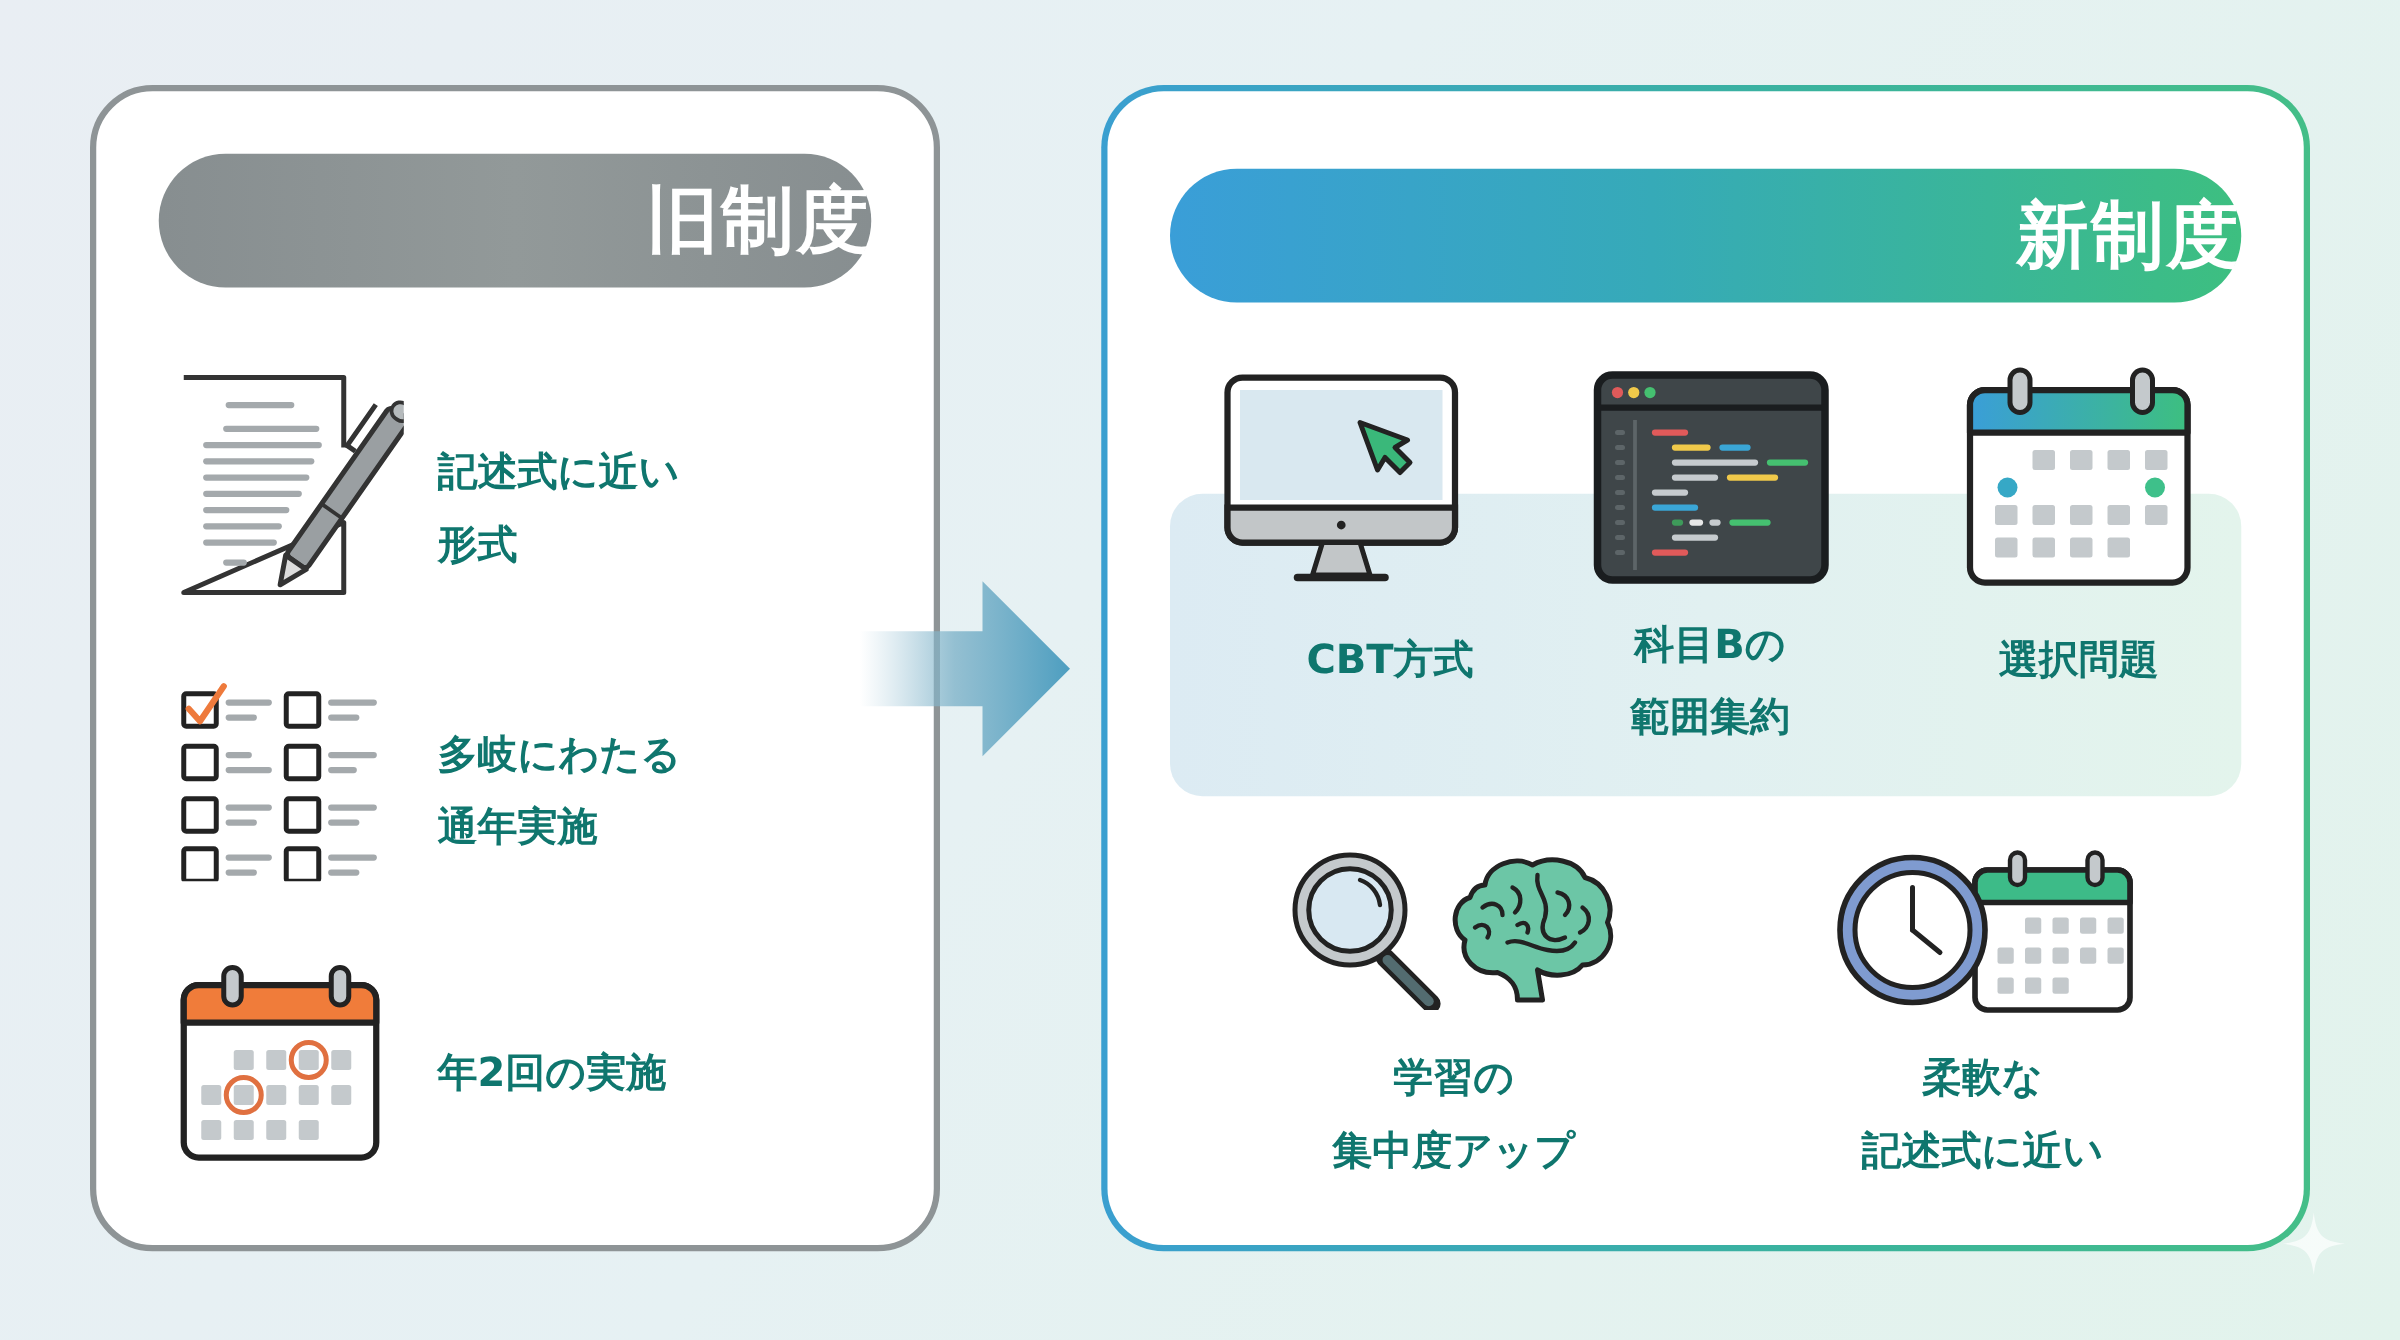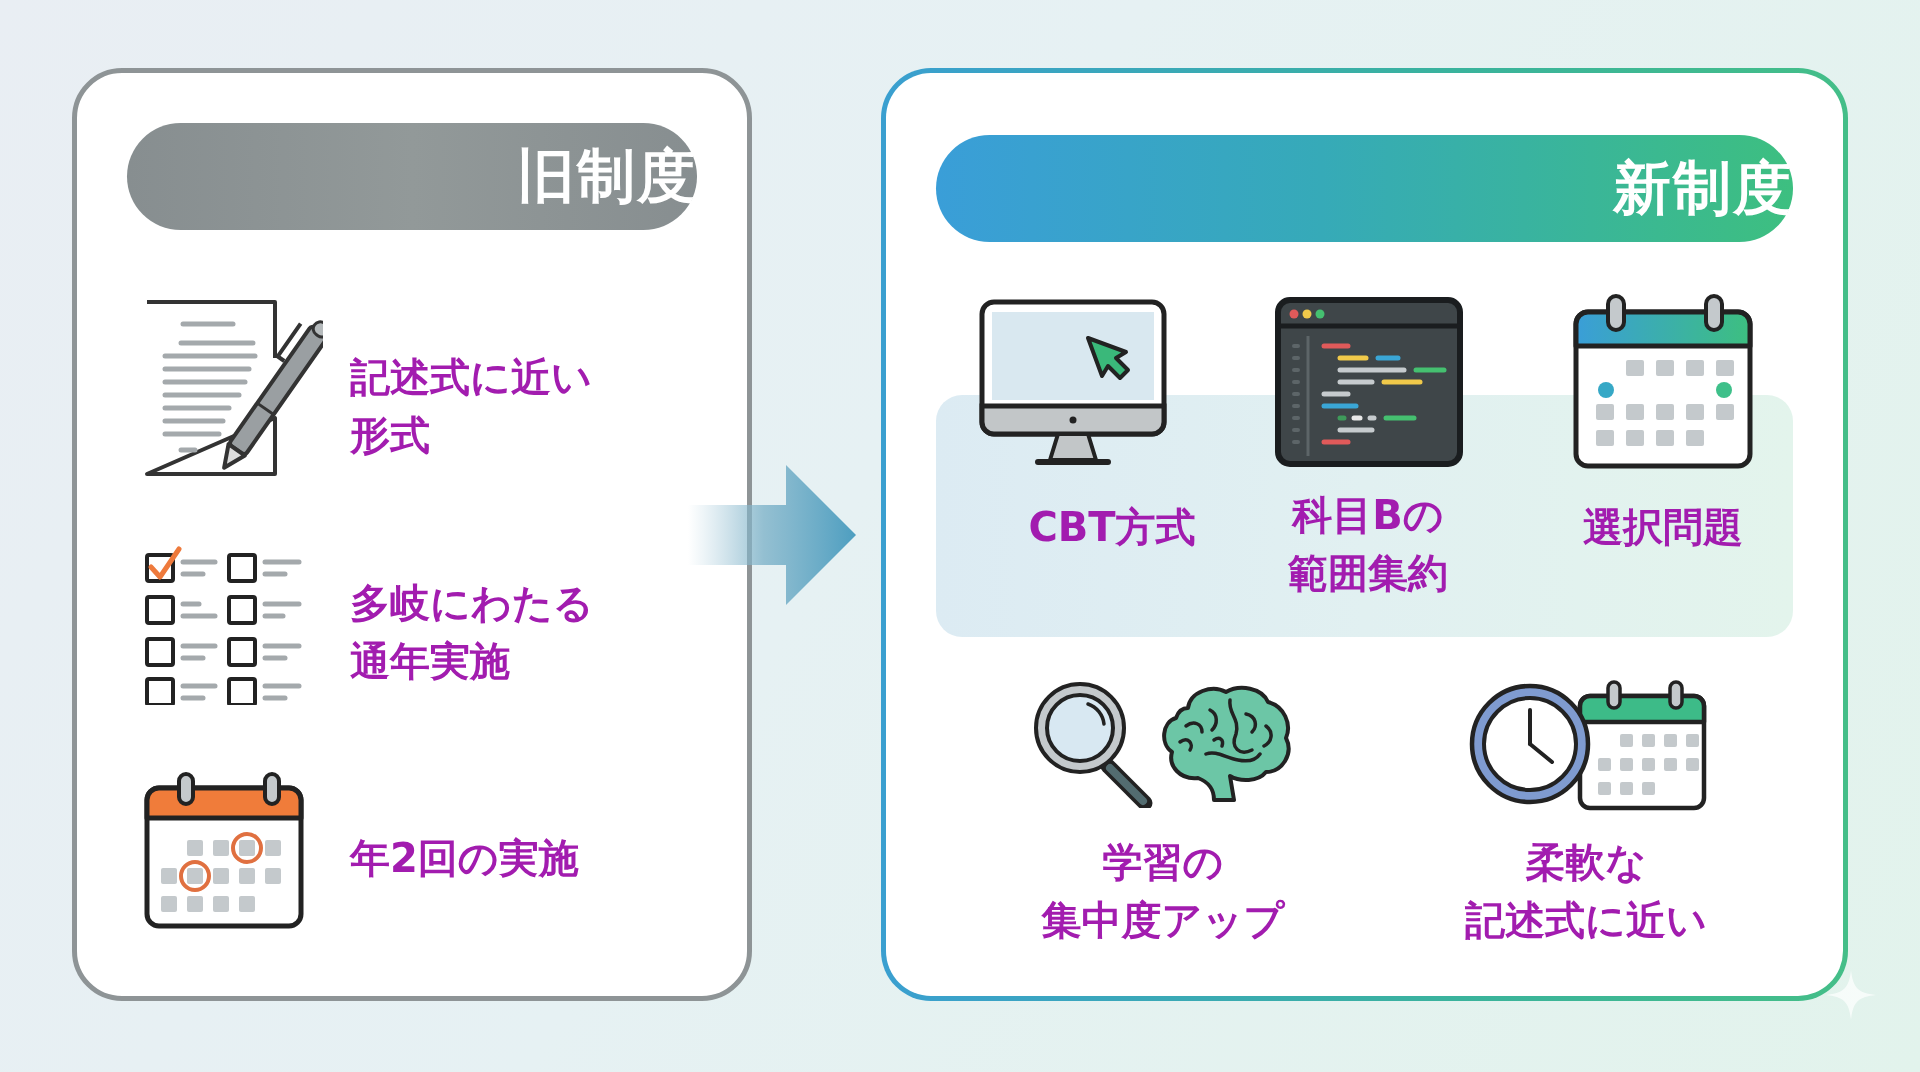--- a/index.html
+++ b/index.html
@@ -15,21 +15,21 @@
     background: linear-gradient(90deg, #3a9fd0 0%, #3ab39c 60%, #44be88 100%);
   }
   #right-panel { left:886px; top:73px; width:957px; height:923px; border-radius:45px; }
   .pill {
     position:absolute; height:107px; border-radius:54px; color:#fff;
     display:flex; align-items:center; justify-content:flex-end;
     font-weight:bold; font-size:58px; letter-spacing:2px;
   }
   #left-pill { left:127px; top:123px; width:570px; background:linear-gradient(90deg,#878e90,#929999 50%,#878e90); }
   #right-pill { left:936px; top:123px; width:857px; background:linear-gradient(90deg,#3a9ed8 0%, #36aab8 45%, #3dbf80 100%);margin-top:12px; }
-  .item-text { position:absolute; font-weight:bold; font-size:40px; line-height:58px; color:#a21caf; white-space:pre-line; }
+  .item-text { position:absolute; font-weight:bold; font-size:32px; line-height:58px; color:#0f766e; white-space:pre-line; }
   .center-text { text-align:center; }
   .icon { position:absolute; }
   #tint-box {
     position:absolute; left:936px; top:395px; width:857px; height:242px; border-radius:26px;
     background: linear-gradient(90deg, #dcebf3 0%, #e1f0f1 50%, #e3f4ec 100%);
   }
   #arrow { position:absolute; left:688px; top:460px; width:170px; height:150px; }
   #sparkle { position:absolute; left:1826px; top:970px; width:50px; height:50px; }
 </style>
 </head>

